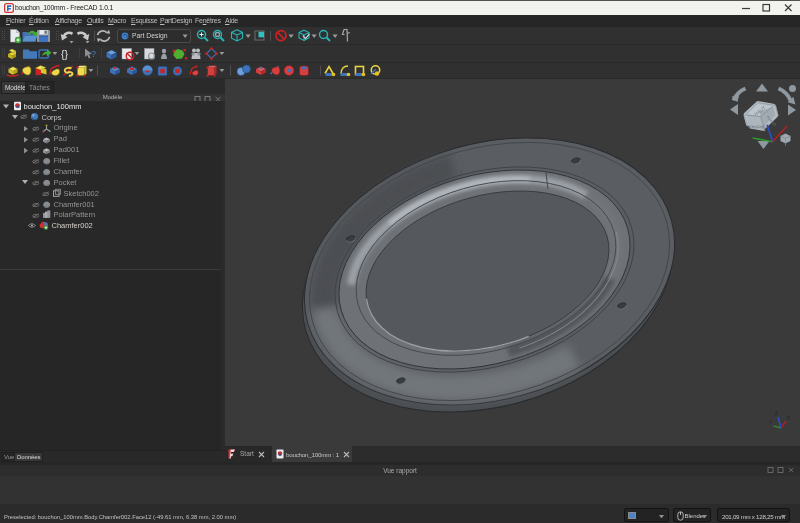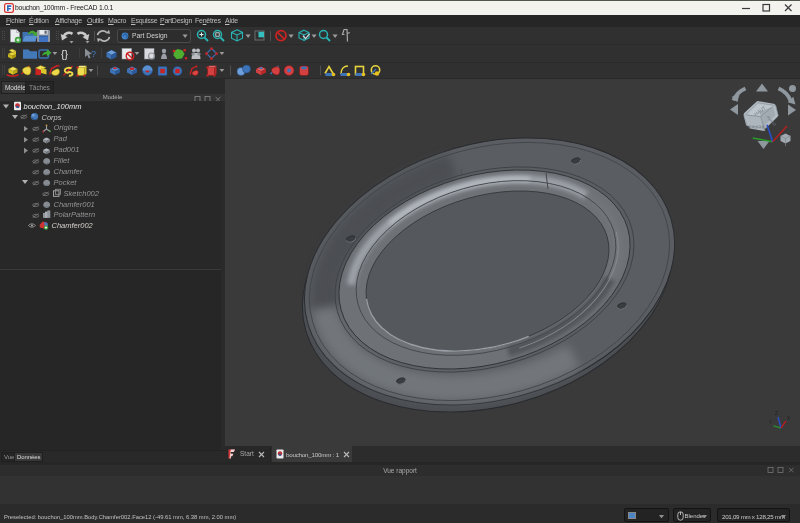--- a/index.html
+++ b/index.html
@@ -11,21 +11,21 @@
   #menubar{left:0;top:15px;width:800px;height:12px;background:#262626;color:#bdbdbd;font-size:7px;letter-spacing:-0.25px;}
   #menubar span{position:absolute;top:2px;}
   .tbrow{left:0;width:800px;background:#303031;}
   #tb1{top:27px;height:18px;}
   #tb2{top:45px;height:17px;}
   #tb3{top:62px;height:17px;border-bottom:1px solid #292929;}
   #leftdock{left:0;top:79px;width:225px;height:383px;background:#2a2a2a;}
   .ptab{position:absolute;font-size:6.5px;padding:2px 3px 2px 3px;color:#959595;background:#252525;border:1px solid #1f1f1f;letter-spacing:-0.1px;}
   .ptab.sel{background:#373737;color:#dcdcdc;}
   #treehdr{left:0;top:15px;width:225px;height:7px;background:#333333;color:#b0b0b0;font-size:6px;text-align:center;line-height:7px;}
-  #tree{left:0;top:22px;width:221px;height:168px;background:#282828;font-size:7.5px;color:#969696;font-style:italic;}
+  #tree{left:0;top:22px;width:221px;height:168px;background:#282828;font-size:7.5px;color:#969696;}
   #propsplit{left:0;top:190px;width:221px;height:1px;background:#3a3a3a;}
   #proparea{left:0;top:191px;width:221px;height:180px;background:#262626;}
   #vdtabs{left:0;top:371px;width:225px;height:12px;background:#292929;border-top:1px solid #222;}
   #viewport{left:225px;top:79px;width:575px;height:367px;background:#3a3a3b;}
   #mditabs{left:225px;top:446px;width:575px;height:16px;background:#2c2c2c;}
   .mtab{position:absolute;top:0;height:16px;font-size:6.5px;color:#a8a8a8;}
   #rephdr{left:0;top:465px;width:800px;height:11px;background:#2d2d2d;color:#ababab;font-size:6.5px;text-align:center;line-height:11px;}
   #reparea{left:0;top:476px;width:800px;height:28px;background:#323232;}
   #statusbar{left:0;top:504px;width:800px;height:19px;background:#2b2b2b;color:#c2c2c2;font-size:7px;}
   .scombo{position:absolute;background:#232323;border:1px solid #141414;border-radius:2px;height:14px;top:4px;color:#cccccc;font-size:7px;}

